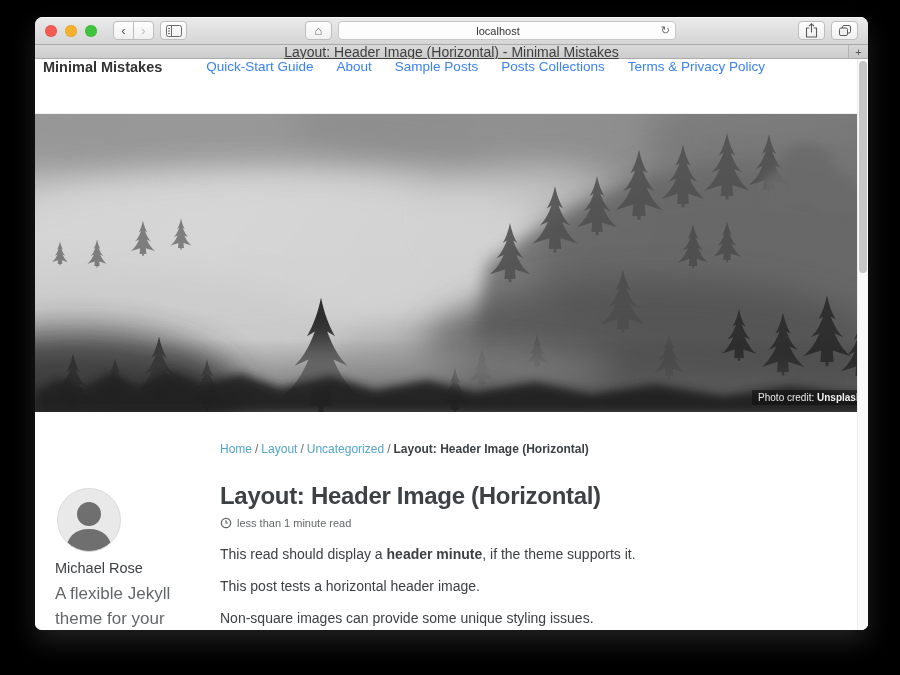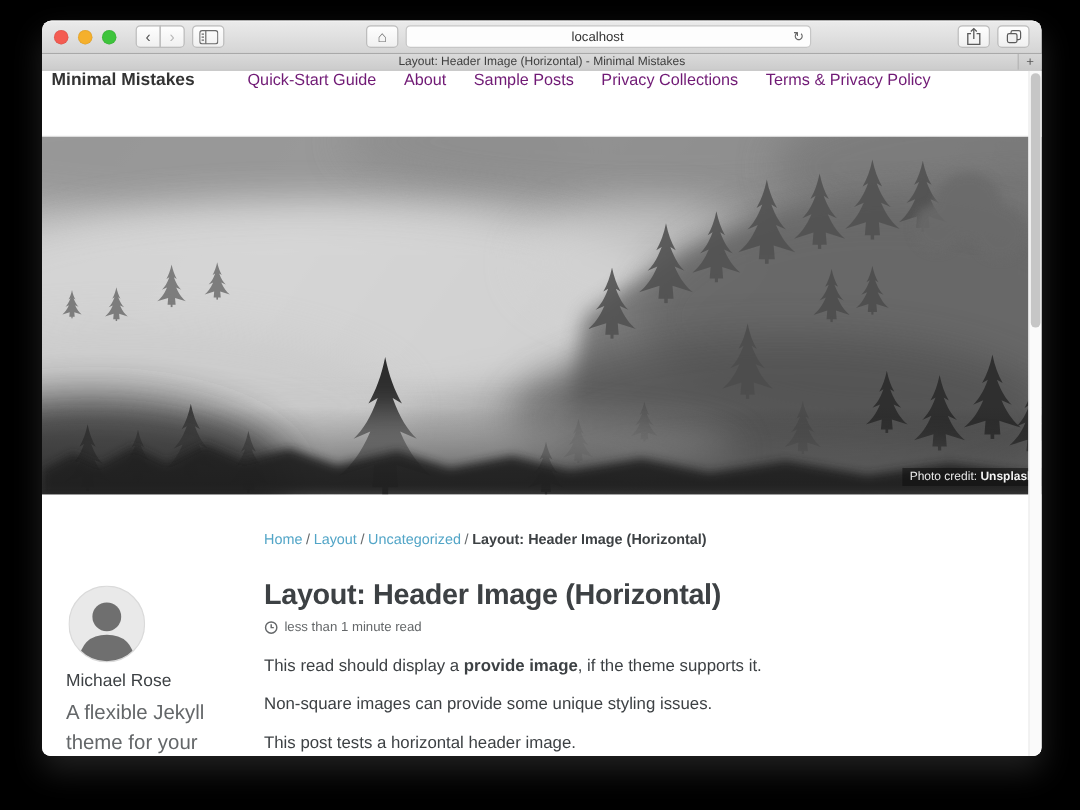--- a/index.html
+++ b/index.html
@@ -40,36 +40,36 @@
     border-radius:4px; font-size:11px; color:#333; text-align:center;
     font-family:"Liberation Sans", sans-serif; position:relative; padding-right:18px;
   }
   .urlwrap { position:relative; display:flex; align-items:center; }
   .refresh { position:absolute; right:6px; top:50%; transform:translateY(-52%); font-size:11px; color:#666; }
 
   .tabbar {
     height:14px; position:relative; display:flex; align-items:center; justify-content:center;
     background:linear-gradient(#dadada,#cccccc); border-bottom:1px solid #ababab;
   }
-  .tabtitle { font-size:10px; color:#3e3e3e; }
+  .tabtitle { font-size:14px; color:#3e3e3e;text-decoration:underline; }
   .newtab {
     position:absolute; right:0; top:0; height:13px; width:20px; border-left:1px solid #b3b3b3;
     display:flex; align-items:center; justify-content:center; font-size:11px; color:#555;
     background:linear-gradient(#d6d6d6,#c9c9c9);
   }
 
   
   .viewport { position:relative; height:571px; background:#fff; overflow:hidden; }
   .scrollbar { position:absolute; top:0; right:0; bottom:0; width:11px; background:#fafafa; border-left:1px solid #ececec; z-index:30; }
   .thumb { position:absolute; top:2px; left:1px; width:8px; height:212px; border-radius:4px; background:#c6c6c6; }
 
   .masthead { height:55px; display:flex; align-items:flex-start; padding-left:8px; border-bottom:1px solid #f0f0f0; background:#fff; }
   .site-title { font-size:14.5px; font-weight:700; color:#333; margin-right:44px; cursor:default; }
   .nav { display:flex; gap:23px; }
-  .nav-item { font-size:13.5px; color:#701a75; cursor:pointer; }
+  .nav-item { font-size:13.5px; color:#3b82f6; cursor:pointer; }
 
   .hero { position:relative; height:298px; overflow:hidden; background:#9a9a9a; }
   .hero svg { display:block; width:100%; height:100%; }
   .credit {
     position:absolute; right:0; bottom:7px; background:rgba(15,15,15,.55);
     color:#e8e8e8; font-size:10px; padding:2px 6px; white-space:nowrap;
   }
   .credit b { font-weight:700; color:#f3f3f3; }
 
   .main-area { padding:30px 36px 0 20px; }
@@ -151,21 +151,21 @@
     <div class="scrollbar">
       <div class="thumb"></div>
     </div>
 
     <div class="masthead">
       <span class="site-title">Minimal Mistakes</span>
       <div class="nav">
         <span class="nav-item">Quick-Start Guide</span>
         <span class="nav-item">About</span>
         <span class="nav-item">Sample Posts</span>
-        <span class="nav-item">Privacy Collections</span>
+        <span class="nav-item">Posts Collections</span>
         <span class="nav-item">Terms &amp; Privacy Policy</span>
       </div>
     </div>
 
     <div class="hero">
       <svg viewBox="0 0 833 298" preserveAspectRatio="none">
         <defs>
           <linearGradient id="bg" x1="0" y1="0" x2="1" y2="0.25">
             <stop offset="0" stop-color="#b6b6b6"></stop>
               <stop offset="0.3" stop-color="#c8c8c8"></stop>
@@ -291,20 +291,20 @@
 
         <div class="article-col">
           <h1 class="article-title">Layout: Header Image (Horizontal)</h1>
           <div class="meta">
             <svg width="12" height="12" viewBox="0 0 12 12" fill="none" stroke="#646769" stroke-width="1.2">
               <circle cx="6" cy="6" r="4.7"></circle>
               <path d="M6,3.2 V6 H8.2"></path>
             </svg>
             <span>less than 1 minute read</span>
           </div>
-          <p><span>This read should display a </span><b>provide image</b><span>, if the theme supports it.</span></p>
+          <p><span>This read should display a </span><b>header minute</b><span>, if the theme supports it.</span></p>
+          <p>This post tests a horizontal header image.</p>
           <p>Non-square images can provide some unique styling issues.</p>
-          <p>This post tests a horizontal header image.</p>
         </div>
       </div>
     </div>
   </div>
 </div>
 
 </body></html>

